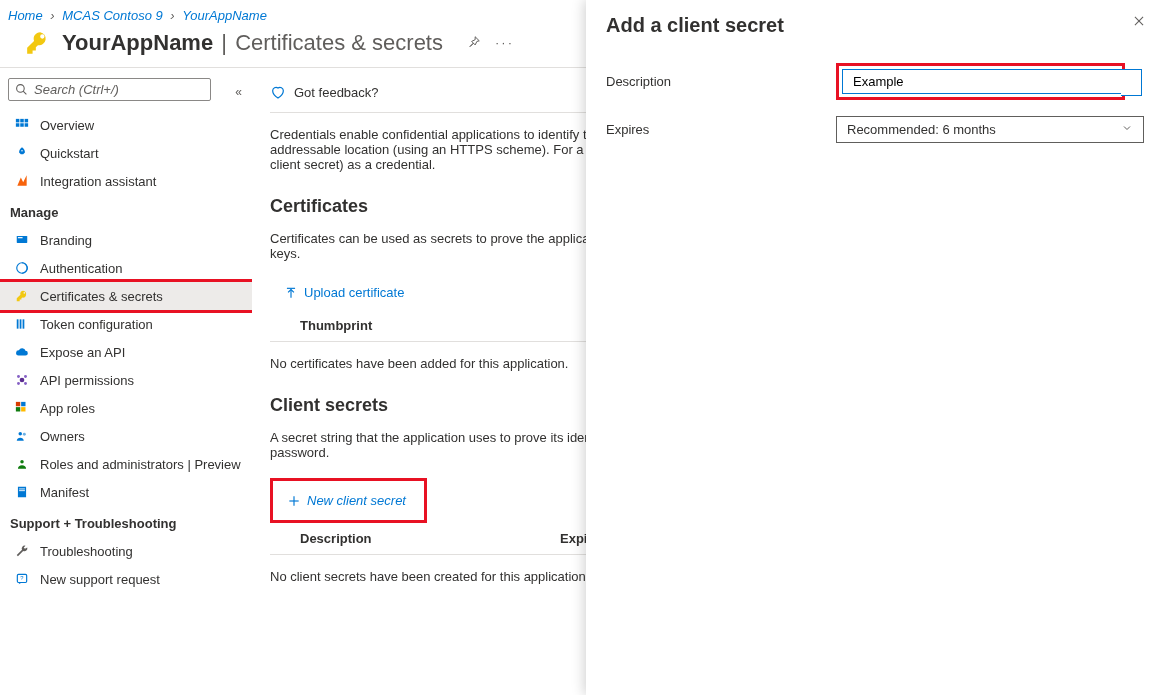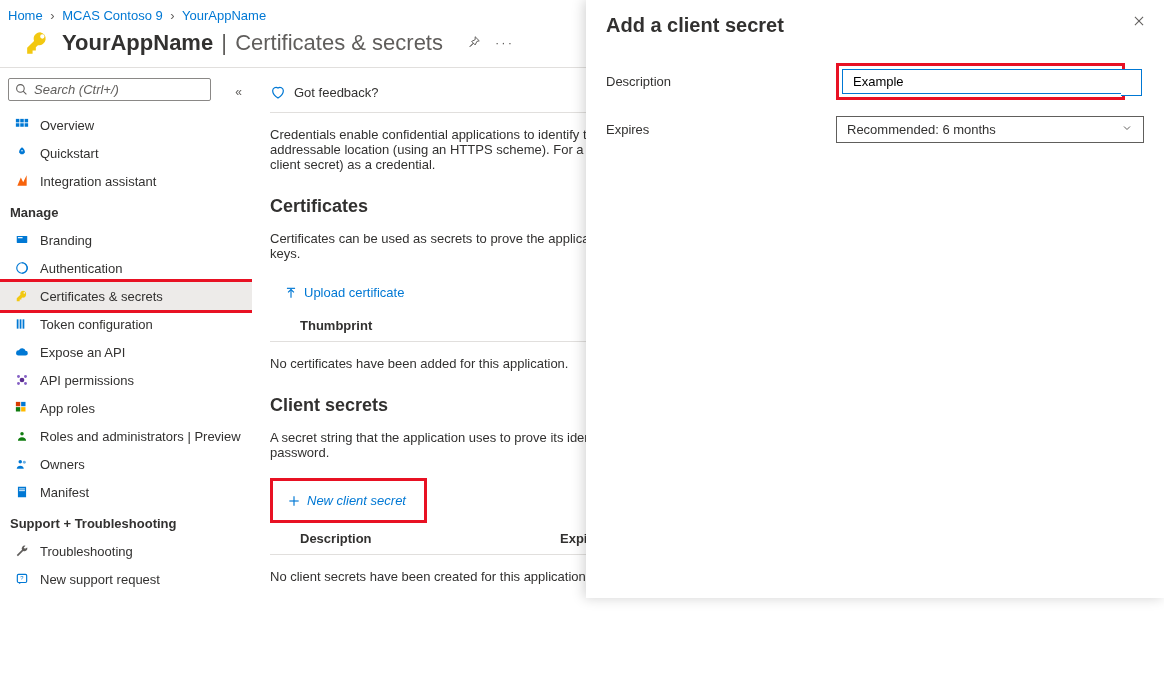--- a/index.html
+++ b/index.html
@@ -11,21 +11,21 @@
     width: 1164px;
     height: 695px;
     overflow: hidden;
     position: relative;
   }
   .breadcrumb {
     padding: 8px 8px 2px 8px;
     font-size: 13px;
     color: #0078d4;
   }
-  .breadcrumb span { color: #0078d4; }
+  .breadcrumb span { color: #0078d4; font-style: italic; }
   .breadcrumb .sep { color: #605e5c; margin: 0 4px; }
   .page-header {
     display: flex;
     align-items: center;
     padding: 4px 8px 10px 8px;
     gap: 10px;
     margin-left: 16px;
   }
   .page-header .key-icon {
     width: 28px; height: 28px; display:flex; align-items:center; justify-content:center;
@@ -114,21 +114,21 @@
     width:760px;
     display:flex;
   }
   .table-head .col1 { width:260px; }
   .content .empty { color:#323130; font-size:13px; margin:14px 0;}
   
   .panel {
     position:absolute;
     top:0; right:0;
     width: 578px;
-    height:598px;
+    height:695px;
     background:#fff;
     box-shadow: -2px 0 12px rgba(0,0,0,0.18);
     padding: 14px 20px;
     z-index:10;
   }
   .panel h2 { font-size:20px; font-weight:600; margin-bottom: 26px;}
   .panel .close {
     position:absolute; top:14px; right:18px; cursor:pointer; color:#605e5c;
   }
   .form-row {
@@ -313,35 +313,35 @@
             <rect x="7" y="1" width="5" height="5" fill="#0078d4"></rect>
             <rect x="1" y="7" width="5" height="5" fill="#107c10"></rect>
             <rect x="7" y="7" width="5" height="5" fill="#ffb900"></rect>
           </svg>
         </span>
       <span>App roles</span>
     </div>
     <div class="side-item">
       <span class="ico">
           <svg width="14" height="14" viewBox="0 0 24 24">
-            <circle cx="12" cy="8" r="3" fill="#107c10"></circle>
-            <path d="M5 20c0-4 3-6 7-6s7 2 7 6" fill="#107c10"></path>
-          </svg>
-        </span>
-      <span>Roles and administrators | Preview</span>
-    </div>
-    <div class="side-item">
-      <span class="ico">
-          <svg width="14" height="14" viewBox="0 0 24 24">
             <circle cx="9" cy="8" r="3" fill="#0078d4"></circle>
             <circle cx="16" cy="9" r="2.5" fill="#69afe5"></circle>
             <path d="M3 20c0-3 3-5 6-5s6 2 6 5" fill="#0078d4"></path>
           </svg>
         </span>
       <span>Owners</span>
+    </div>
+    <div class="side-item">
+      <span class="ico">
+          <svg width="14" height="14" viewBox="0 0 24 24">
+            <circle cx="12" cy="8" r="3" fill="#107c10"></circle>
+            <path d="M5 20c0-4 3-6 7-6s7 2 7 6" fill="#107c10"></path>
+          </svg>
+        </span>
+      <span>Roles and administrators | Preview</span>
     </div>
     <div class="side-item">
       <span class="ico">
           <svg width="14" height="14" viewBox="0 0 24 24">
             <rect x="5" y="3" width="14" height="18" fill="#0078d4"></rect>
             <rect x="7" y="6" width="10" height="1.5" fill="#fff"></rect>
             <rect x="7" y="9" width="10" height="1.5" fill="#fff"></rect>
           </svg>
         </span>
       <span>Manifest</span>

